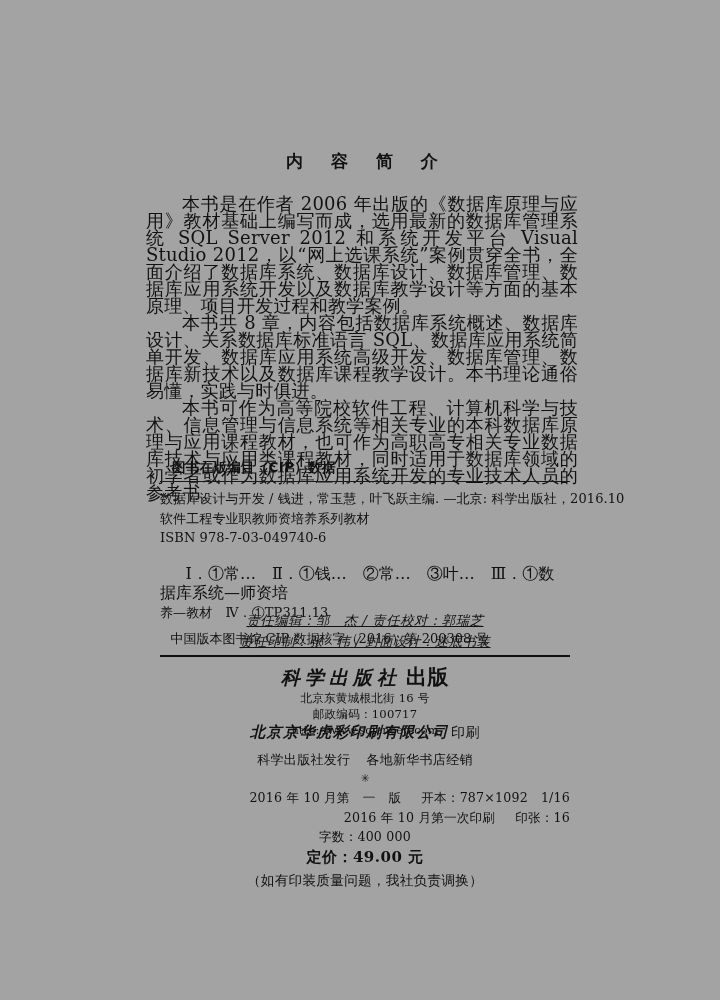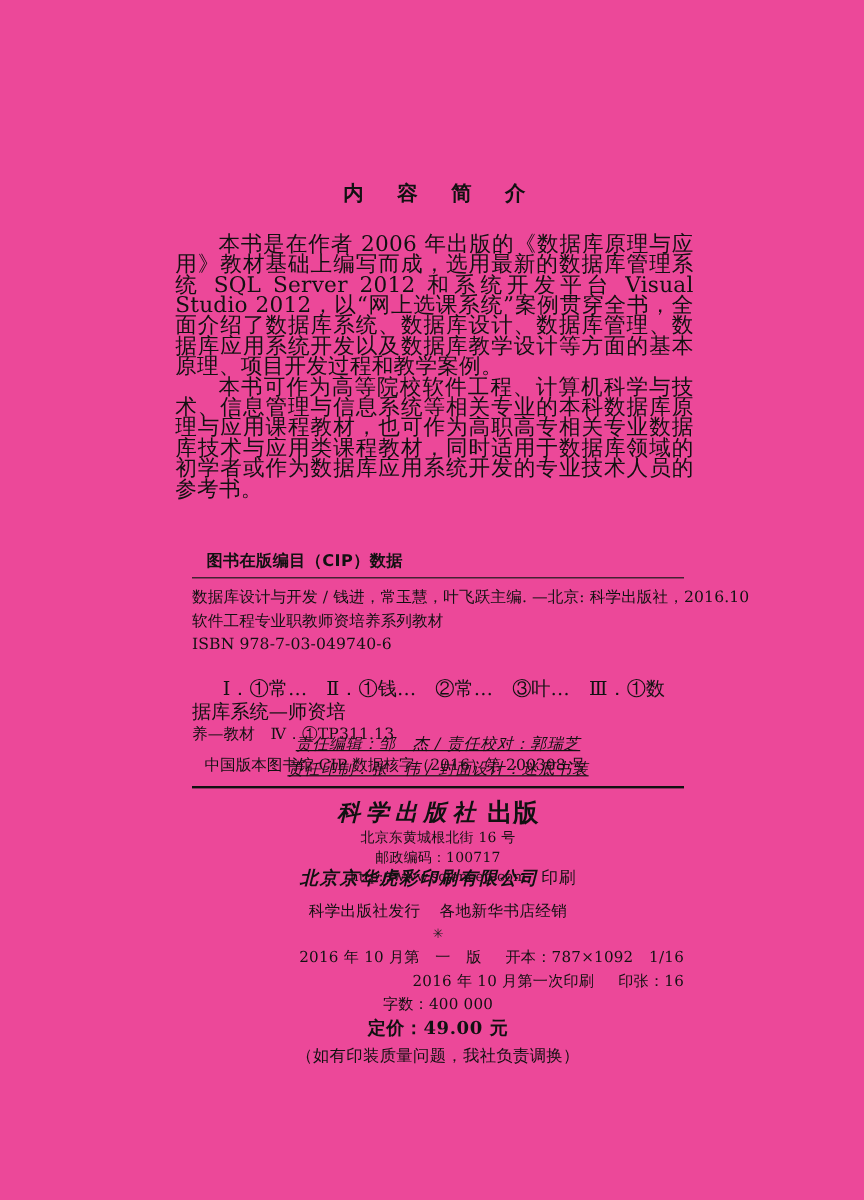--- a/index.html
+++ b/index.html
@@ -14,21 +14,21 @@
     font-family: "DejaVu Serif", "Liberation Serif", serif;
     color: #111111;
     overflow: hidden;
   }
 
   .page {
     position: absolute;
     left: 0; top: 0;
     width: 720px;
     height: 1000px;
-    background: #ec4899;
+    background: #a3a3a3;
   }
 
   
   .summary-block {
     position: absolute;
     left: 146px;
     top: 150px;
     width: 432px;
   }
   .summary-title {
@@ -260,20 +260,21 @@
   }
 </style>
 </head>
 <body>
 
 <div class="page">
 
   <div class="summary-block">
     <div class="summary-title">内 容 简 介</div>
     <p class="summary-para">本书是在作者 2006 年出版的《数据库原理与应用》教材基础上编写而成，选用最新的数据库管理系统 SQL Server 2012 和系统开发平台 Visual Studio 2012，以“网上选课系统”案例贯穿全书，全面介绍了数据库系统、数据库设计、数据库管理、数据库应用系统开发以及数据库教学设计等方面的基本原理、项目开发过程和教学案例。</p>
+    <p class="summary-para">本书共 8 章，内容包括数据库系统概述、数据库设计、关系数据库标准语言 SQL、数据库应用系统简单开发、数据库应用系统高级开发、数据库管理、数据库新技术以及数据库课程教学设计。本书理论通俗易懂，实践与时俱进。</p>
     <p class="summary-para">本书可作为高等院校软件工程、计算机科学与技术、信息管理与信息系统等相关专业的本科数据库原理与应用课程教材，也可作为高职高专相关专业数据库技术与应用类课程教材，同时适用于数据库领域的初学者或作为数据库应用系统开发的专业技术人员的参考书。</p>
   </div>
 
   <div class="cip-block">
     <div class="cip-heading">图书在版编目（CIP）数据</div>
     <div class="rule-thin"></div>
 
     <div class="cip-body">
       <div class="cip-line">数据库设计与开发 / 钱进，常玉慧，叶飞跃主编. —北京: 科学出版社，2016.10</div>
       <div class="cip-line">软件工程专业职教师资培养系列教材</div>

